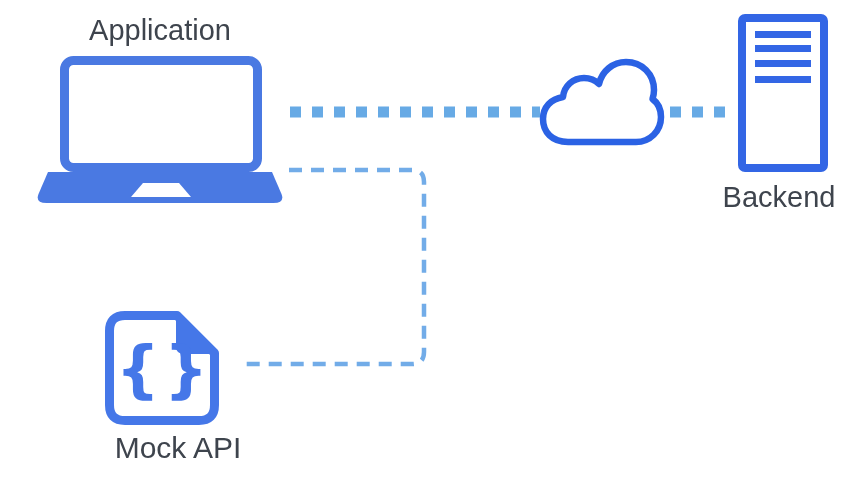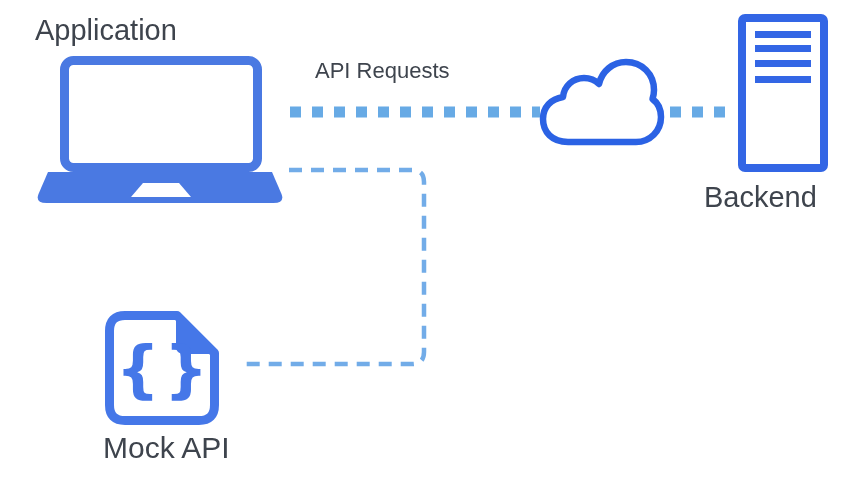--- a/index.html
+++ b/index.html
@@ -6,21 +6,21 @@
   .stage{
     position:relative;
     width:850px;height:480px;
     background:var(--background,#fff);
     overflow:hidden;
     font-family:"Liberation Sans",sans-serif;
   }
   .label{
     position:absolute;
     color:var(--label-gray,#3E444D);
-    text-align:left;
+    text-align:center;
     white-space:nowrap;
     user-select:none;
   }
   .label-application{left:35px;top:14px;width:250px;font-size:29px;}
   .label-api-requests{left:315px;top:58px;width:200px;font-size:22px;}
   .label-backend{left:704px;top:181px;width:150px;font-size:29px;}
   .label-mock-api{left:103px;top:431px;width:150px;font-size:30px;}
   svg{position:absolute;overflow:visible;}
   .connector-layer{left:0;top:0;pointer-events:none;}
   .dotted-line{stroke:var(--dotted-line-blue,#67AAE5);stroke-width:11;stroke-dasharray:11 11;fill:none;}
@@ -45,21 +45,20 @@
     <path class="dashed-path" d="M 289 170 H 412 Q 424 170 424 182 V 352 Q 424 364 412 364 H 240"></path>
   </svg>
 
   <div class="label label-application">Application</div>
   <svg style="left:32px;top:54px;" width="252" height="152" viewBox="0 0 252 152">
     <rect class="laptop-screen" x="32.5" y="6.5" width="193" height="107" rx="9"></rect>
     <path class="laptop-fill" d="M 16 118 L 240 118 L 249.5 140 Q 253 149 241.5 149 L 14.5 149 Q 3 149 6.5 140 Z"></path>
     <path d="M 111 129 H 147 L 159 143 H 99 Z" fill="#ffffff"></path>
   </svg>
 
-  <div class="label label-api-requests">API Requests</div>
   <svg style="left:538px;top:53px;" width="128" height="98" viewBox="0 0 128 98">
     <path class="cloud-outline" d="M 30 89
              C 14 89 5 79 5 66
              C 5 54 13 46 25 44
              C 26 33 35 25 46 25
              C 52 25 57 27 61 31
              C 64 18 75 9 88 9
              C 104 9 116 21 116 37
              C 116 40 115.5 43 114.5 46
              C 120 50 123 56 123 64

